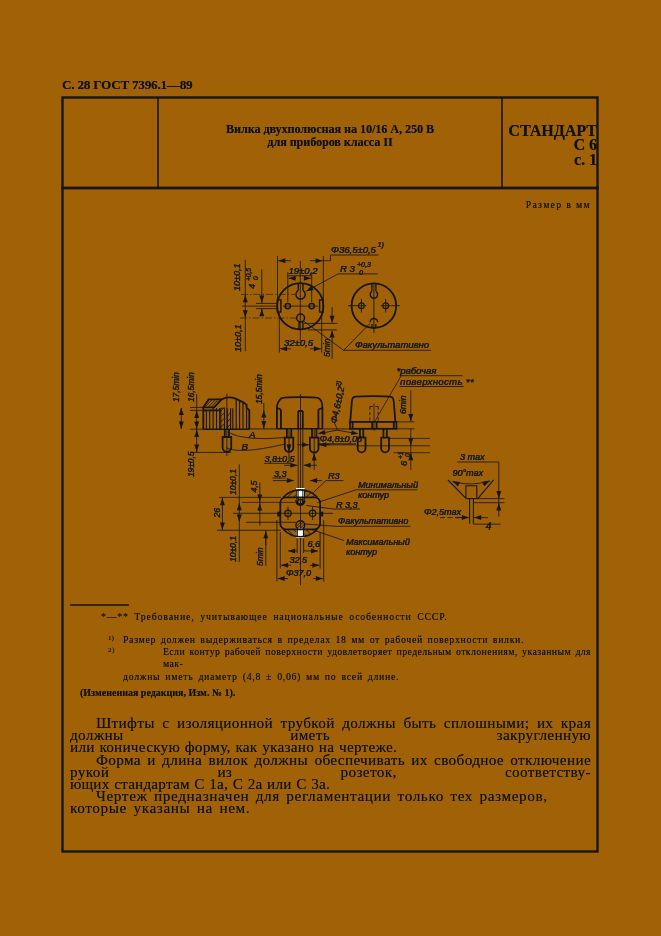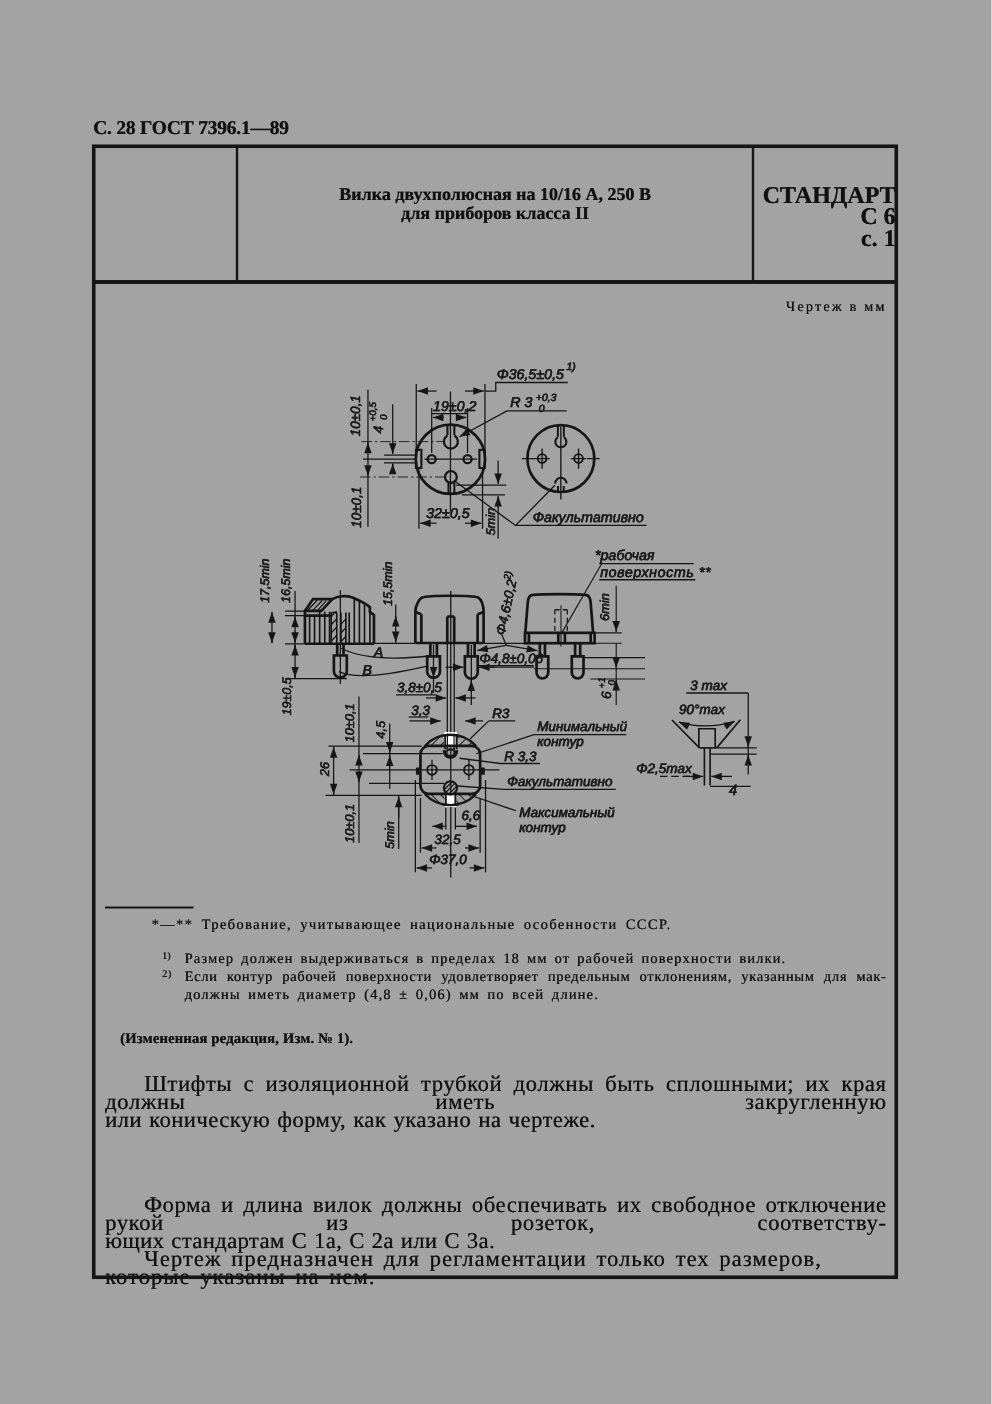--- a/index.html
+++ b/index.html
@@ -1,48 +1,48 @@
 <!DOCTYPE html>
 <html><head>
 <meta charset="utf-8">
 <style>
   html,body{margin:0;padding:0;background:#fff;}
-  #page{position:relative;width:661px;height:936px;background:#a3a3a3;overflow:hidden;
+  #page{position:relative;width:661px;height:936px;background:#a16207;overflow:hidden;
         font-family:"Liberation Serif", serif;color:#111;text-shadow:0.25px 0 0 #333;}
   .abs{position:absolute;}
   svg text{font-family:"Liberation Sans", sans-serif;font-style:italic;fill:#141414;stroke:#141414;stroke-width:0.22px;}
 </style>
 </head>
 <body>
 <div id="page">
 
   <div class="abs" style="left:62px;top:76.5px;font-size:13px;font-weight:bold;letter-spacing:-0.15px;">С. 28 ГОСТ 7396.1—89</div>
 
   <div class="abs" style="left:158px;top:122.5px;width:344px;text-align:center;font-size:12px;font-weight:bold;line-height:13.5px;">Вилка двухполюсная на 10/16 А, 250 В<br>для приборов класса II</div>
 
   <div class="abs" style="left:502px;top:124px;width:95px;text-align:right;font-size:16px;font-weight:bold;line-height:14.3px;">СТАНДАРТ<br>С 6<br>с. 1</div>
 
-  <div class="abs" style="left:440px;top:200px;width:151px;text-align:right;font-size:9.5px;letter-spacing:1.45px;">Чертеж в мм</div>
+  <div class="abs" style="left:440px;top:200px;width:151px;text-align:right;font-size:9.5px;letter-spacing:1.45px;">Размер в мм</div>
 
   <div class="abs" style="left:70px;top:610.5px;width:521px;font-size:9.6px;line-height:12px;letter-spacing:0.95px;word-spacing:2.2px;">
     <span style="margin-left:31px;">*—** Требование, учитывающее национальные особенности СССР.</span>
   </div>
 
   <div class="abs" style="left:123px;top:634px;width:468px;font-size:9.6px;line-height:12.2px;letter-spacing:0.5px;word-spacing:1px;">
     <div style="letter-spacing:0.78px;word-spacing:1.5px;"><span style="position:absolute;left:-15px;top:-2px;font-size:6.8px;letter-spacing:0;">1)</span>Размер должен выдерживаться в пределах 18 мм от рабочей поверхности вилки.</div>
-    <div style="text-align:justify;text-align-last:justify;"><span style="position:absolute;left:-15px;margin-top:-2px;font-size:6.8px;">2)</span>Если контур рабочей поверхности удовлетворяет предельным отклонениям, указанным для мак-</div>
+    <div style="text-align:justify;text-align-last:justify;margin-left:40px;"><span style="position:absolute;left:-15px;margin-top:-2px;font-size:6.8px;">2)</span>Если контур рабочей поверхности удовлетворяет предельным отклонениям, указанным для мак-</div>
     <div style="letter-spacing:0.8px;word-spacing:1.8px;">должны иметь диаметр (4,8 ± 0,06) мм по всей длине.</div>
   </div>
 
   <div class="abs" style="left:80px;top:687px;font-size:9.8px;font-weight:bold;letter-spacing:0.1px;">(Измененная редакция, Изм. № 1).</div>
 
   <div class="abs" style="left:70px;top:717px;width:521px;font-size:15px;line-height:12.2px;letter-spacing:0.45px;word-spacing:0.5px;">
     <div style="text-indent:26px;text-align:justify;text-align-last:justify;">Штифты с изоляционной трубкой должны быть сплошными; их края должны иметь закругленную</div>
     <div style="letter-spacing:0.35px;word-spacing:0.7px;">или коническую форму, как указано на чертеже.</div>
-    <div style="text-indent:26px;text-align:justify;text-align-last:justify;margin-top:44px;">Форма и длина вилок должны обеспечивать их свободное отключение рукой из розеток, соответству-</div>
+    <div style="text-indent:26px;text-align:justify;text-align-last:justify;">Форма и длина вилок должны обеспечивать их свободное отключение рукой из розеток, соответству-</div>
     <div style="letter-spacing:0.3px;word-spacing:0.6px;">ющих стандартам С 1а, С 2а или С 3а.</div>
     <div style="text-indent:26px;letter-spacing:0.72px;word-spacing:2px;">Чертеж предназначен для регламентации только тех размеров, которые указаны на нем.</div>
   </div>
 
   <svg class="abs" style="left:0;top:0;" width="661" height="936" viewBox="0 0 661 936">
     <defs>
       <marker id="ae" orient="auto" markerUnits="userSpaceOnUse" markerWidth="8" markerHeight="6" refX="7" refY="2.5" overflow="visible">
         <path d="M0,0 L7,2.5 L0,5 z" fill="#161616"></path>
       </marker>
       <pattern id="ht" width="4.4" height="4.4" patternUnits="userSpaceOnUse" patternTransform="rotate(45)">

